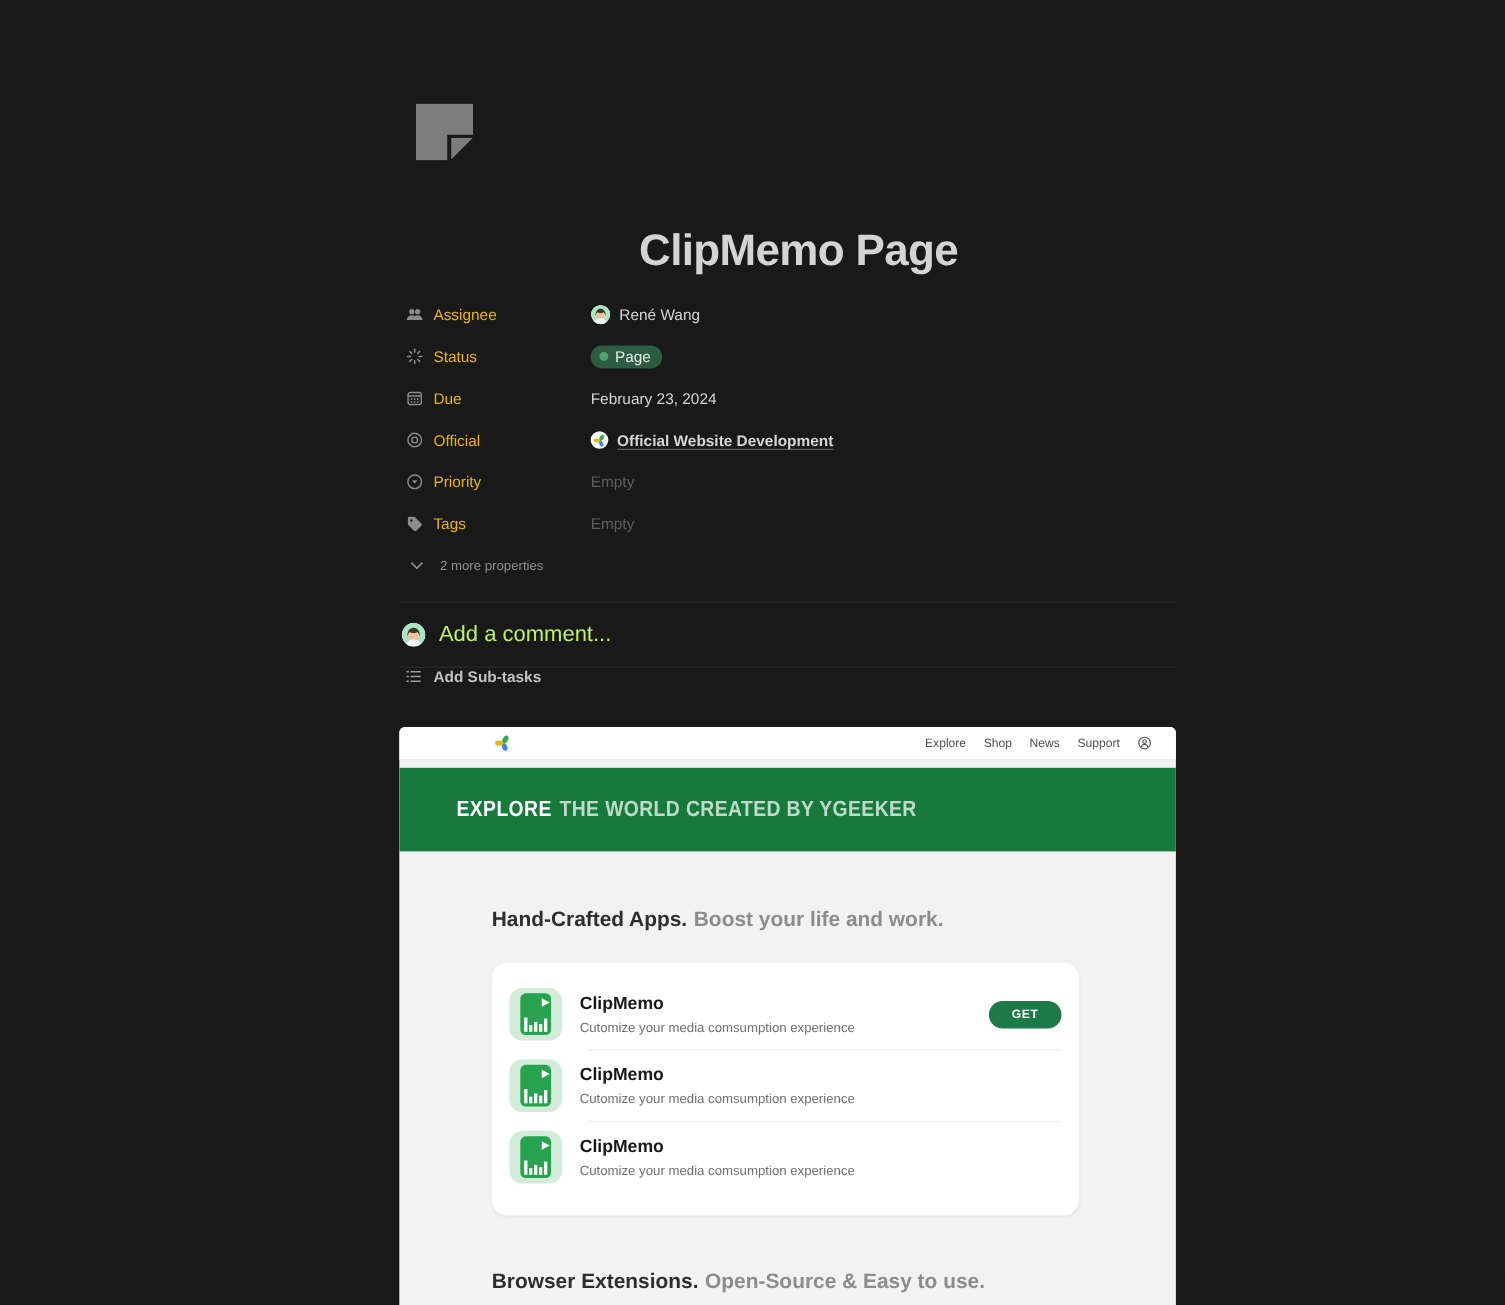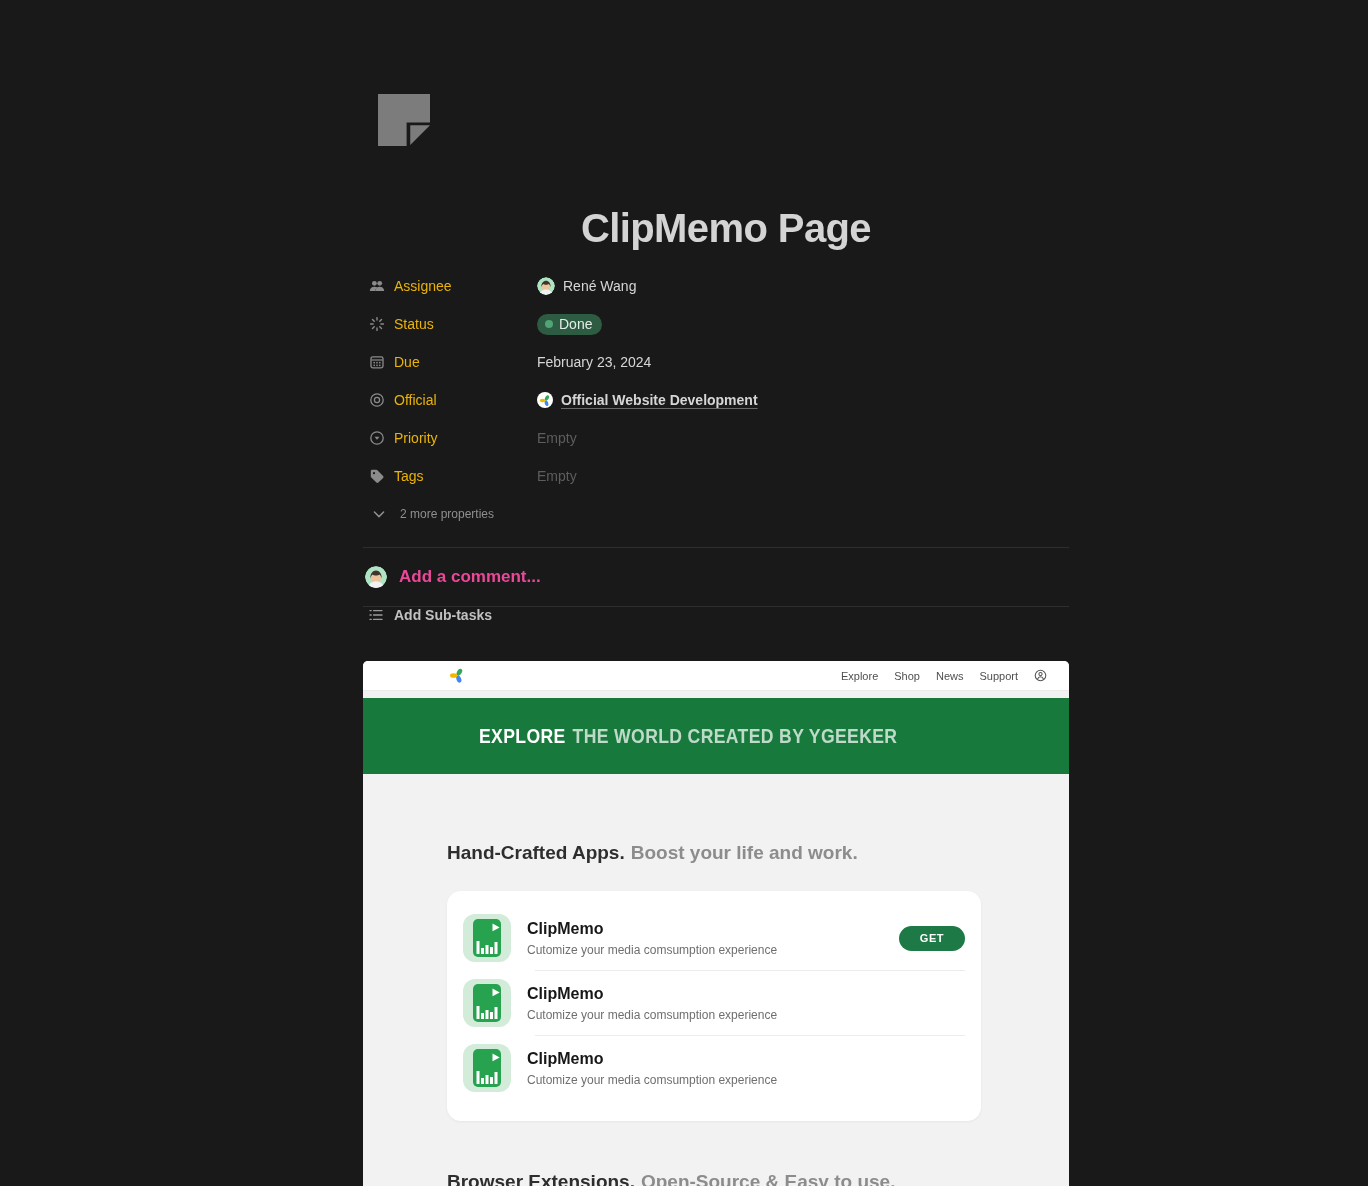--- a/index.html
+++ b/index.html
@@ -33,40 +33,40 @@
       display:flex; align-items:center; justify-content:center; flex:none; }
   .proj-link { color:#d6d6d6; font-weight:600; text-decoration:underline;
       text-decoration-color:rgba(255,255,255,0.35); text-underline-offset:3px; }
   .more-row { display:flex; align-items:center; gap:13px; height:38px;
       padding-left:8px; color:#8f8f8f; font-size:12px; }
 
   .divider { border-top:1px solid #2e2e2e; margin-top:14px; }
 
   .comment-row { display:flex; align-items:center; gap:12px; height:58px; padding-left:2px; }
   .avatar-22 { width:22px; height:22px; border-radius:50%; overflow:hidden; flex:none; }
-  .comment-placeholder { color:#ec4899; font-size:17px;font-weight:bold; }
+  .comment-placeholder { color:#bef264; font-size:20px; }
 
   .subtasks-row { display:flex; gap:10px; height:54px; padding-left:5px;
       color:#c2c2c2; font-size:14px; font-weight:600; }
 
   
   .embed { width:706px; height:526px; background:#f2f2f2; border-radius:5px 5px 0 0; overflow:hidden; }
   .site-nav { height:30px; background:#ffffff; display:flex; align-items:center;
       padding:0 22px 0 86px; border-bottom:1px solid #ececec; }
   .nav-links { margin-left:auto; display:flex; align-items:center; gap:16px;
       font-size:11px; color:#4f4f4f; }
   .nav-link { cursor:default; }
   .banner { height:76px; background:#17793c; display:flex; align-items:center;
-      padding-left:116px; margin-top:7px; }
+      padding-left:52px; margin-top:7px; }
   .banner-text { font-size:20px; font-weight:700; color:#ffffff; letter-spacing:0.4px;
       white-space:nowrap; transform:scaleX(0.88); transform-origin:left center; }
   .banner-rest { color:rgba(255,255,255,0.72); margin-left:8px; }
 
   .site-body { padding:52px 84px 0; }
-  .site-heading { font-size:19px; font-weight:700; color:#2e2e2e;margin-top:16px; }
+  .site-heading { font-size:19px; font-weight:700; color:#2e2e2e; }
   .site-heading .rest { color:#8c8c8c; margin-left:6px; }
 
   .app-card { margin-top:27px; width:534px; background:#ffffff; border-radius:14px;
       box-shadow:0 1px 3px rgba(0,0,0,0.05); padding:15px 0 21px; }
   .app-row { display:flex; align-items:center; padding:8px 16px; }
   .row-divider { height:1px; background:#ececec; margin:0 16px 0 88px; }
   .app-icon-wrap { width:48px; height:48px; border-radius:12px; background:#d3ecd9;
       display:flex; align-items:center; justify-content:center; flex:none; }
   .app-text { margin-left:16px; }
   .app-name { font-size:16px; font-weight:700; color:#171717; }
@@ -161,21 +161,21 @@
             <line x1="8" y1="1.6" x2="8" y2="4.1" transform="rotate(225 8 8)"></line>
             <line x1="8" y1="1.6" x2="8" y2="4.1" transform="rotate(270 8 8)"></line>
             <line x1="8" y1="1.6" x2="8" y2="4.1" transform="rotate(315 8 8)"></line>
           </svg>
         </span>
         <span>Status</span>
       </div>
       <div class="prop-value">
         <span class="status-pill">
           <span class="status-dot"></span>
-          <span>Done</span>
+          <span>Page</span>
         </span>
       </div>
     </div>
 
     <div class="prop-row">
       <div class="prop-label">
         <span class="prop-icon">
           <svg width="16" height="16" viewBox="0 0 16 16">
             <rect x="2" y="2.8" width="12" height="11" rx="1.8" fill="none" stroke="#8b8b8b" stroke-width="1.3"></rect>
             <line x1="2.4" y1="6" x2="13.6" y2="6" stroke="#8b8b8b" stroke-width="1.2"></line>

